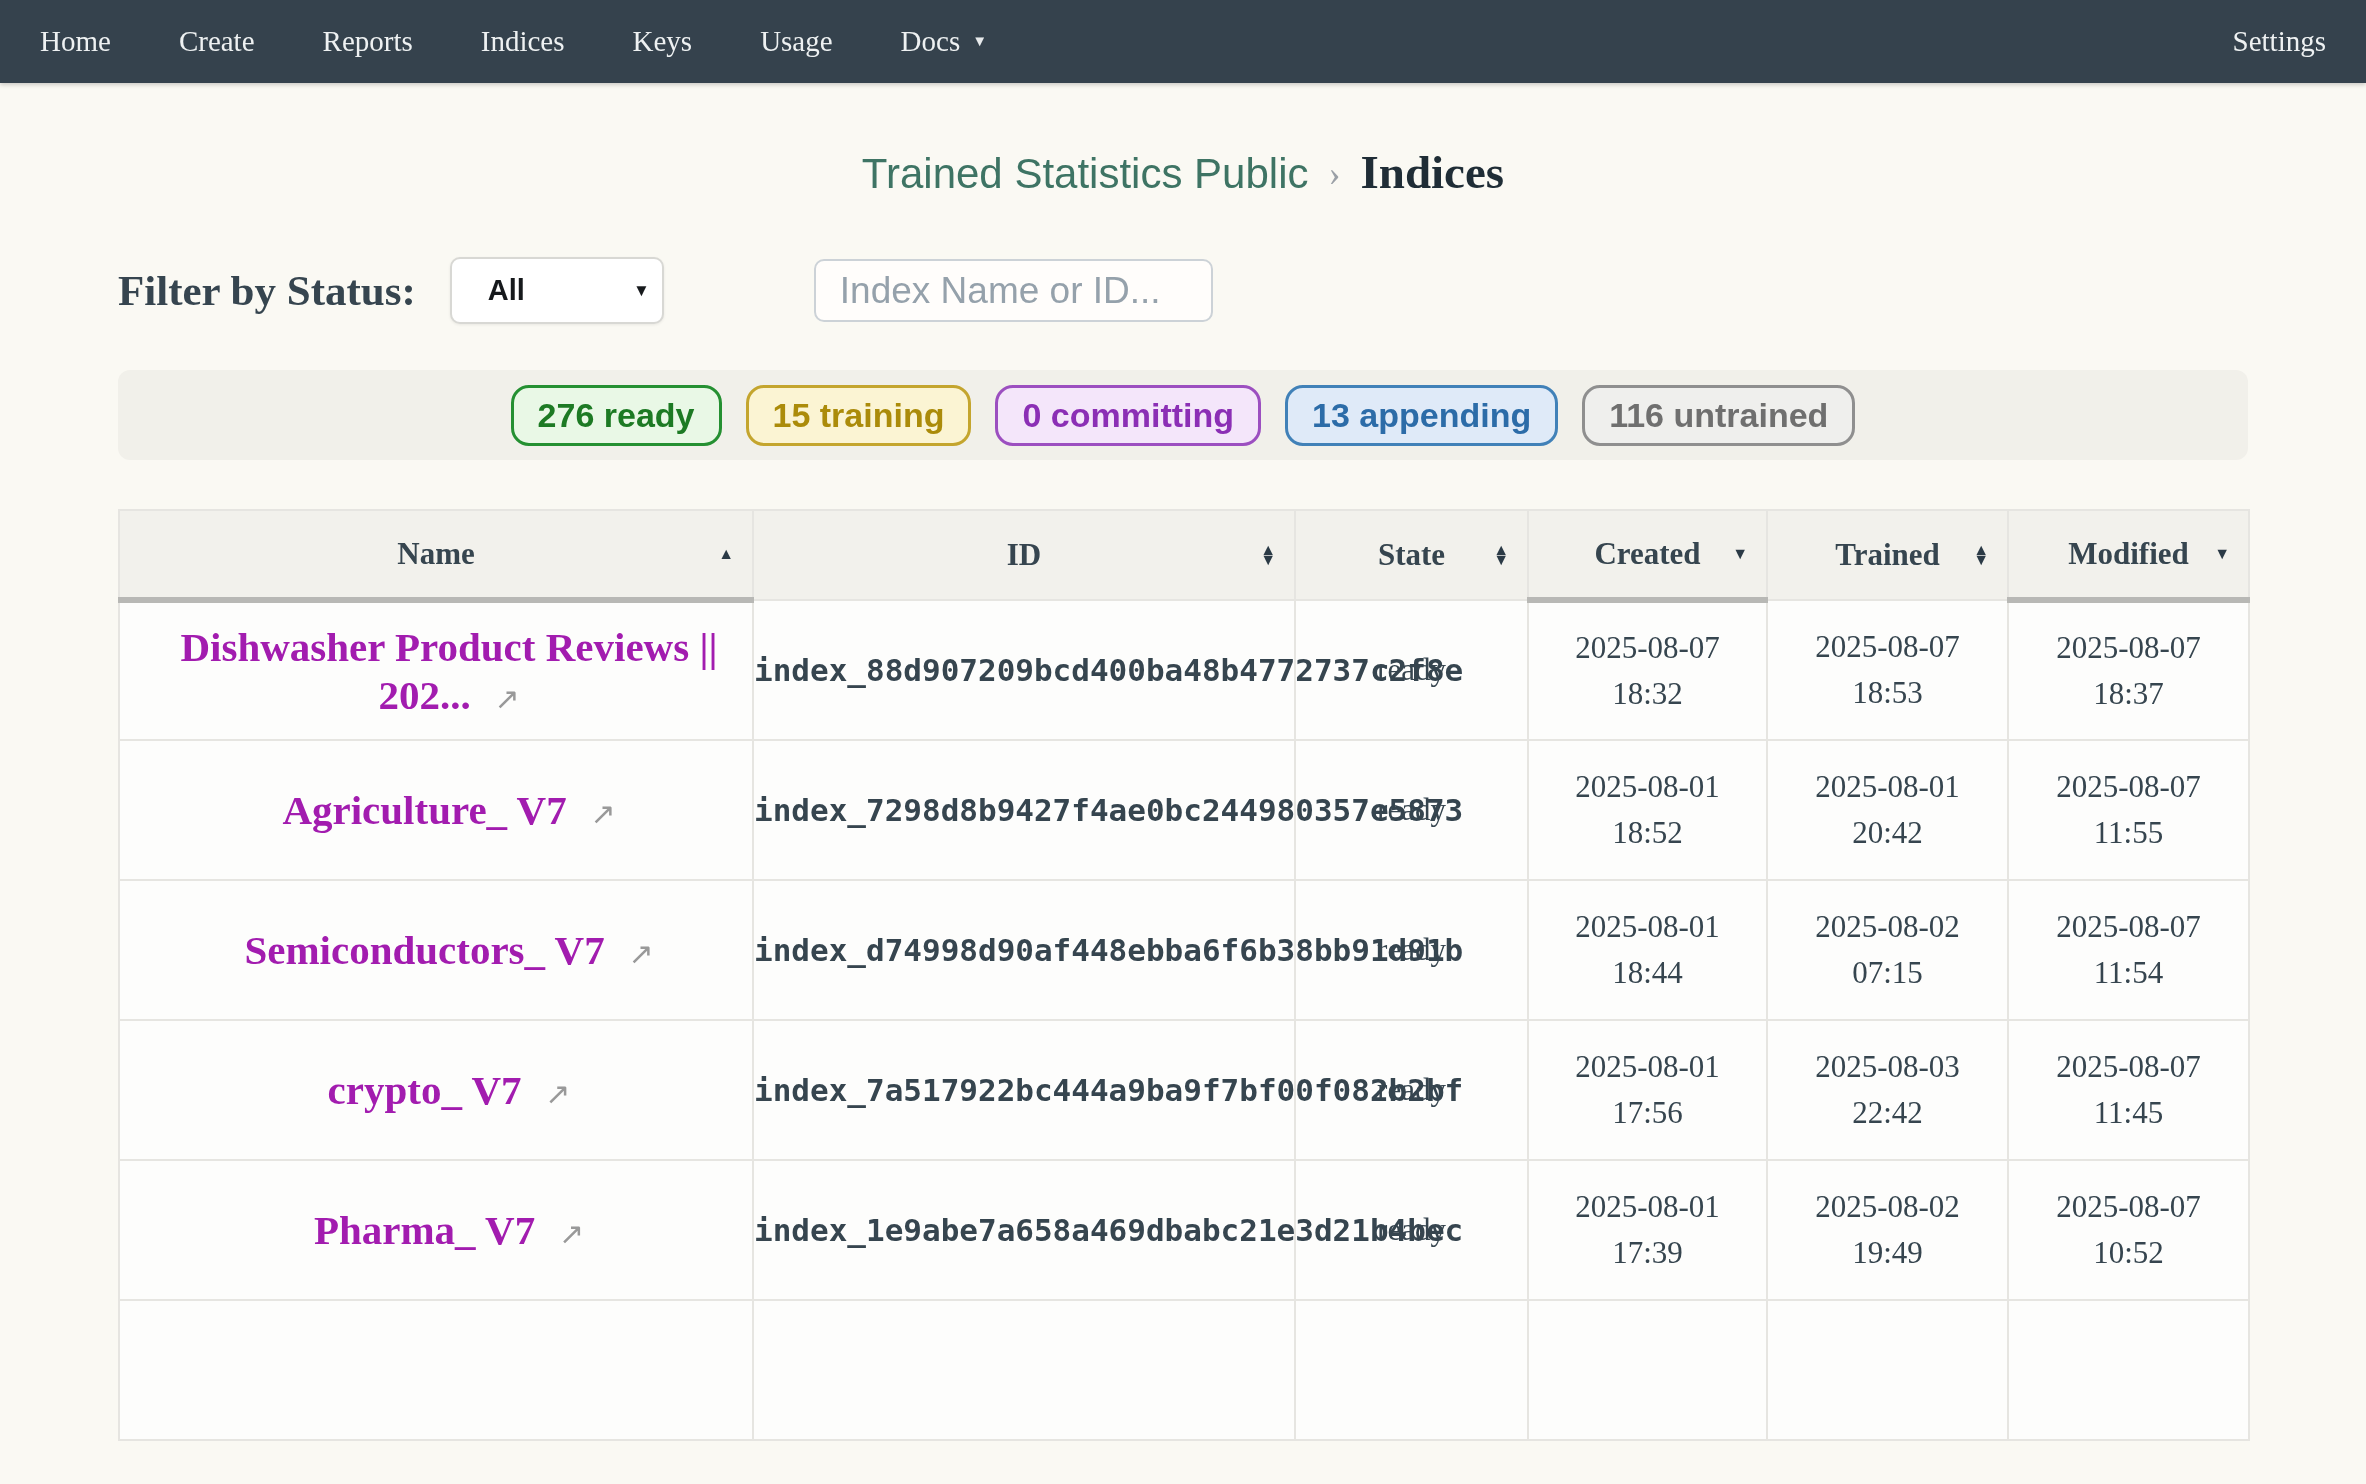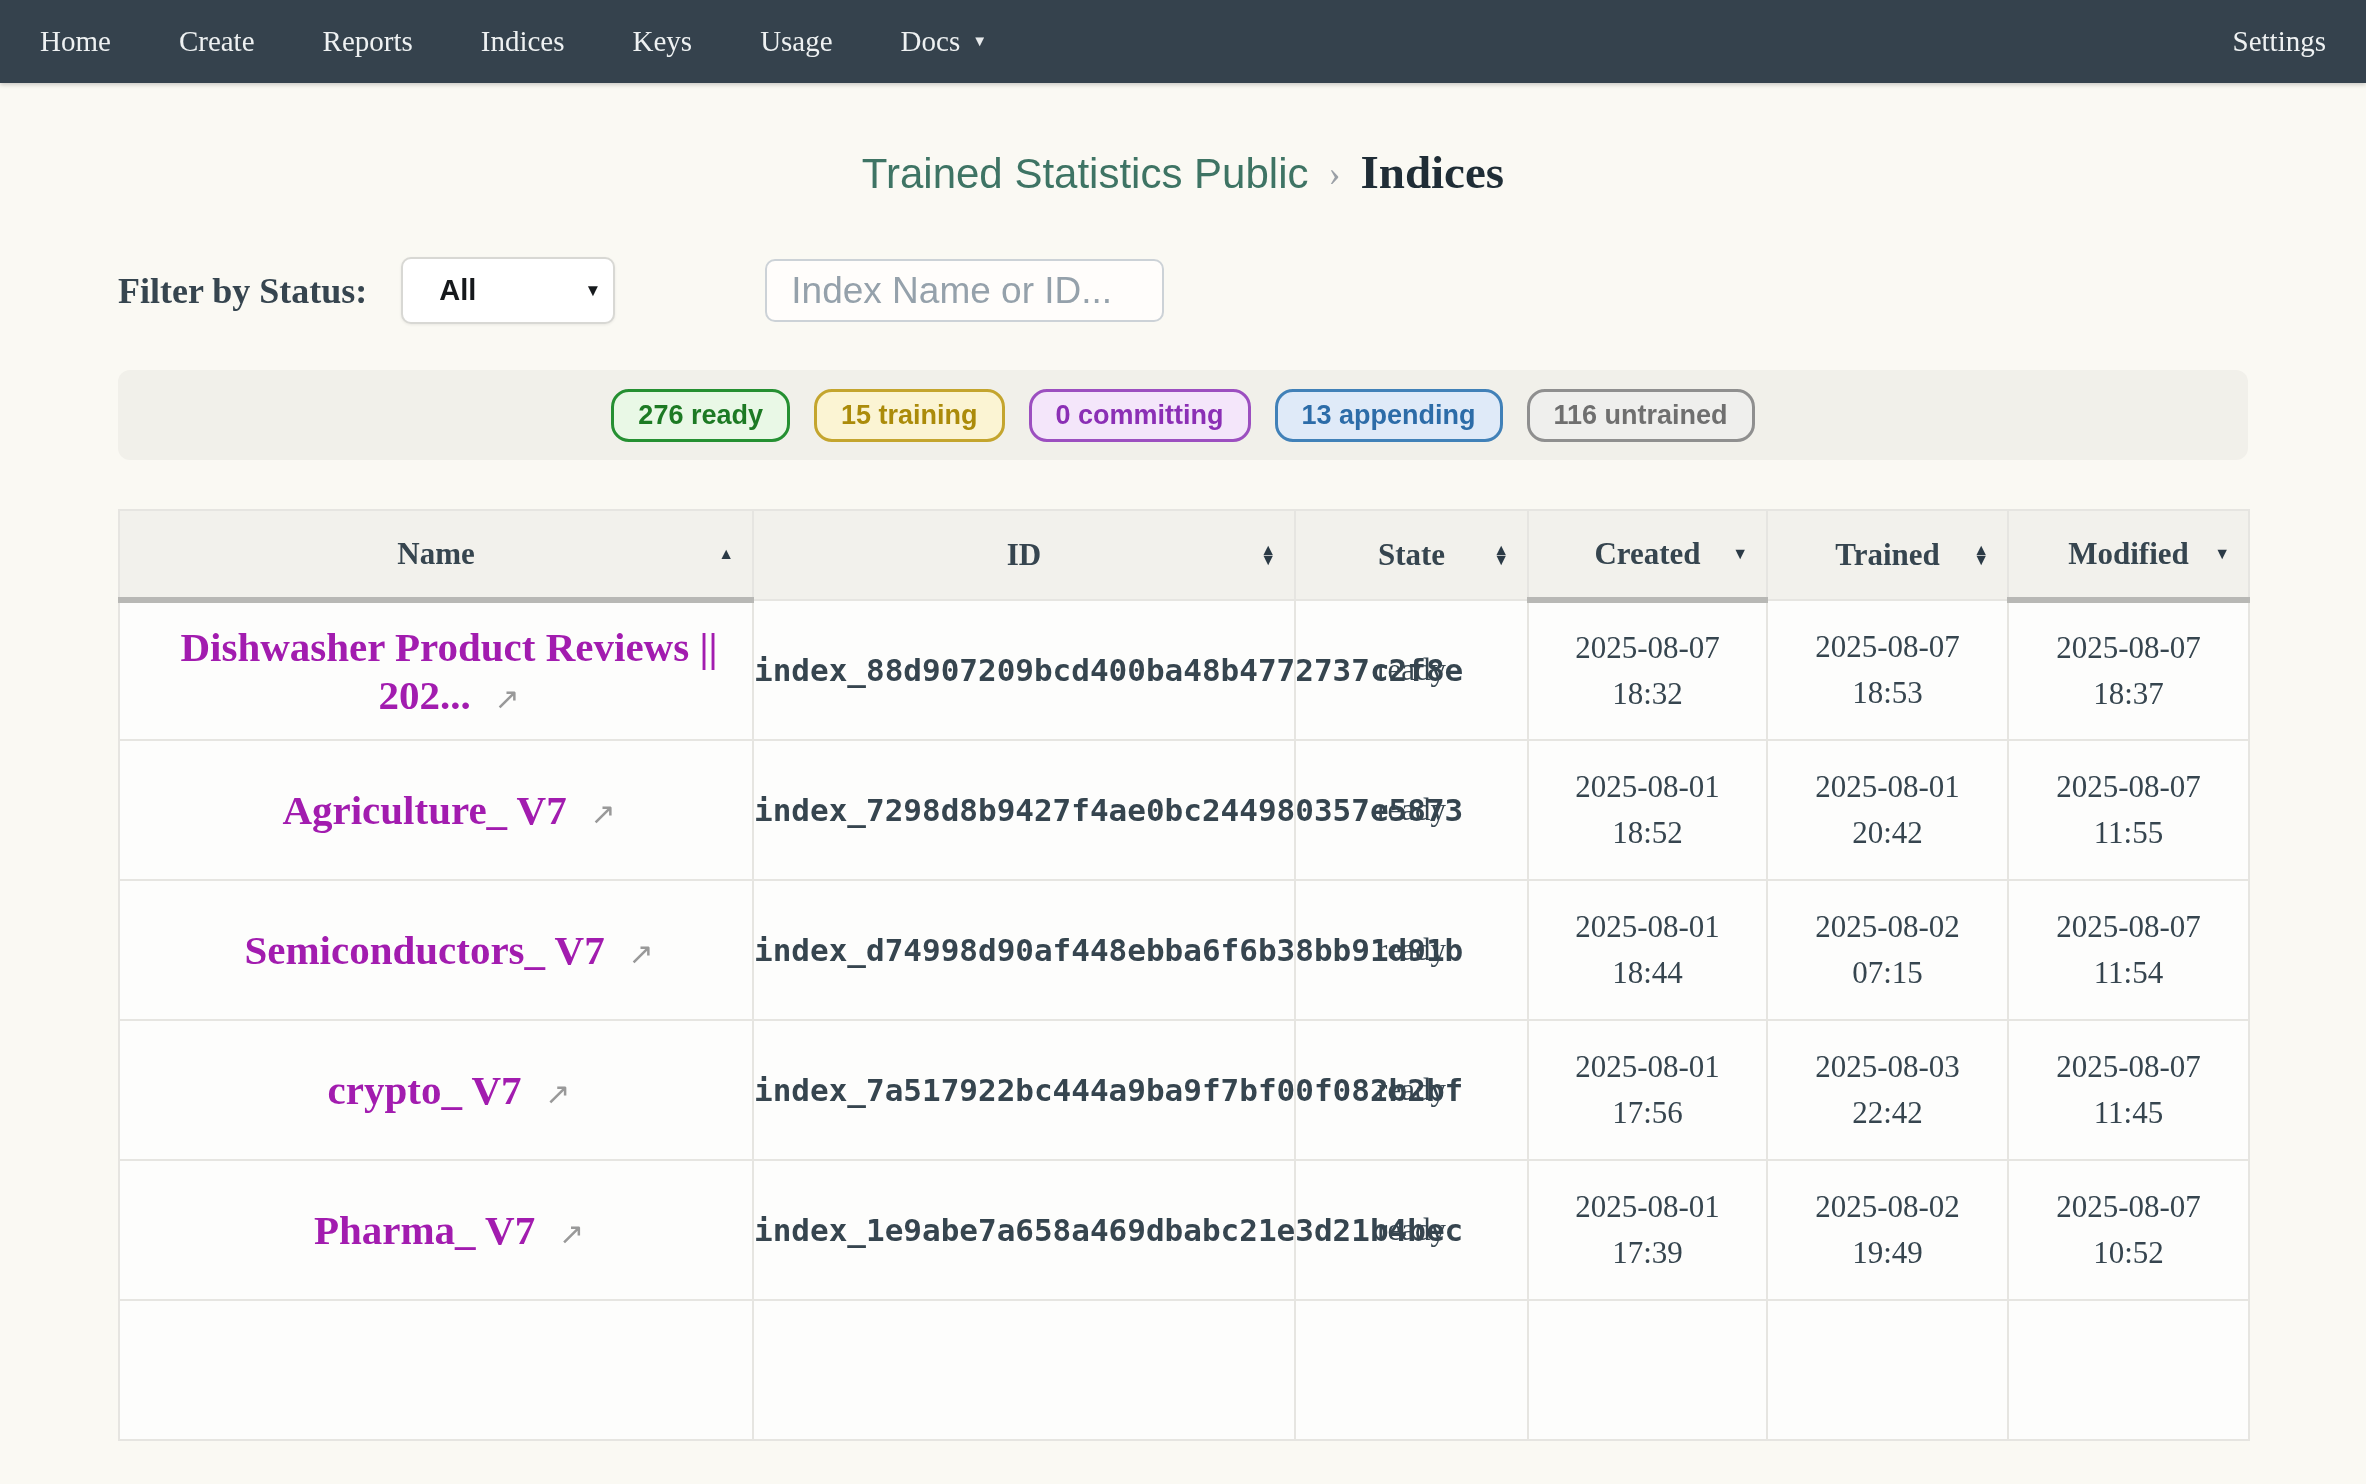--- a/index.html
+++ b/index.html
@@ -19,38 +19,38 @@
   .content { width:2130px; margin-left:118px; }
 
   
   .breadcrumb { margin-top:62px; text-align:center; white-space:nowrap; }
   .crumb-parent { font-family:"Liberation Sans", sans-serif; font-size:42px; color:#3e7464; cursor:pointer; }
   .crumb-sep { font-size:36px; color:#9aa0a6; margin:0 16px; vertical-align:3px; }
   .crumb-current { font-size:47px; font-weight:bold; color:#1f2d36; }
 
   
   .filterbar { margin-top:58px; display:flex; align-items:center; }
-  .filter-label { font-size:36px; font-weight:bold; color:#36454f; }
+  .filter-label { font-size:43px; font-weight:bold; color:#36454f; }
   .status-select { margin-left:34px; width:214px; height:67px; background:#fff; border:2px solid #d8d8d4;
                    border-radius:10px; display:flex; align-items:center; padding:0 12px 0 36px; cursor:pointer;
                    box-shadow:0 1px 3px rgba(0,0,0,.07); }
   .status-select-value { font-family:"Liberation Sans", sans-serif; font-size:29px; font-weight:bold; color:#16191c; flex:1; }
   .select-caret { font-size:17px; color:#16191c; }
   .search-box { margin-left:150px; width:399px; height:63px; background:#fffdfb; border:2px solid #ccd2d7;
                 border-radius:10px; font-family:"Liberation Sans", sans-serif; font-size:37px; color:#36454f;
                 padding:0 24px; outline:none; }
   .search-box::placeholder { color:#95a1ab; }
   .create-btn { margin-left:auto; width:207px; height:70px; background:#2e6b4f; border:none; border-radius:10px;
                 color:#fff; font-family:"Liberation Sans", sans-serif; font-size:30px; font-weight:bold;
                 cursor:pointer; box-shadow:0 2px 5px rgba(0,0,0,.22); }
 
   
   .badgebar { margin-top:46px; height:90px; background:#f1f0ea; border-radius:12px;
               display:flex; align-items:center; justify-content:center; gap:24px; }
-  .badge { font-family:"Liberation Sans", sans-serif; font-size:27px; font-weight:bold;
+  .badge { font-family:"Liberation Sans", sans-serif; font-size:34px; font-weight:bold;
            padding:8px 24px; border:3px solid; border-radius:18px; cursor:pointer; white-space:nowrap; }
 
   
   table { margin-top:49px; width:2130px; border-collapse:collapse; table-layout:fixed; background:#fdfdfc; }
   col.c-name{width:634px} col.c-id{width:542px} col.c-state{width:233px}
   col.c-created{width:239px} col.c-trained{width:241px} col.c-modified{width:241px}
   th, td { border:2px solid #e6e5e1; }
   th { height:90px; background:#f2f1ec; font-size:31px; font-weight:bold; color:#36454f;
        position:relative; cursor:pointer; text-align:center; }
   th.sorted { border-bottom:6px solid #b8b8b5; }

